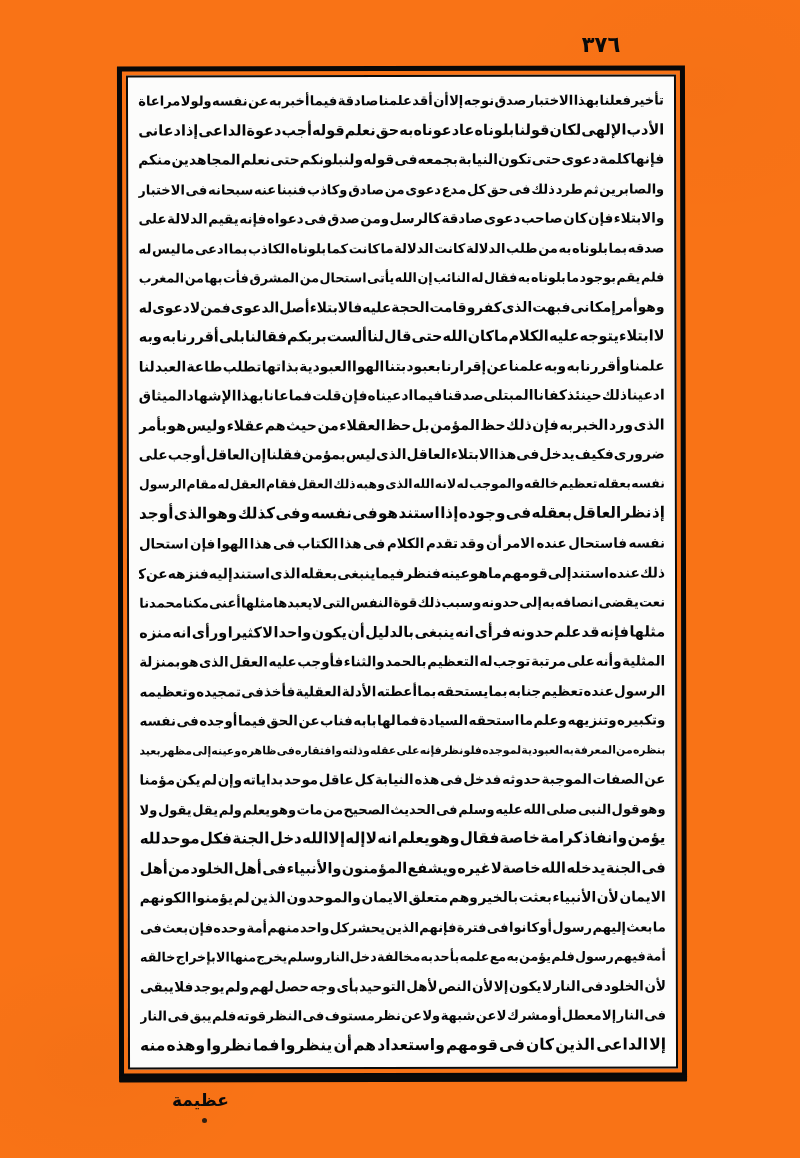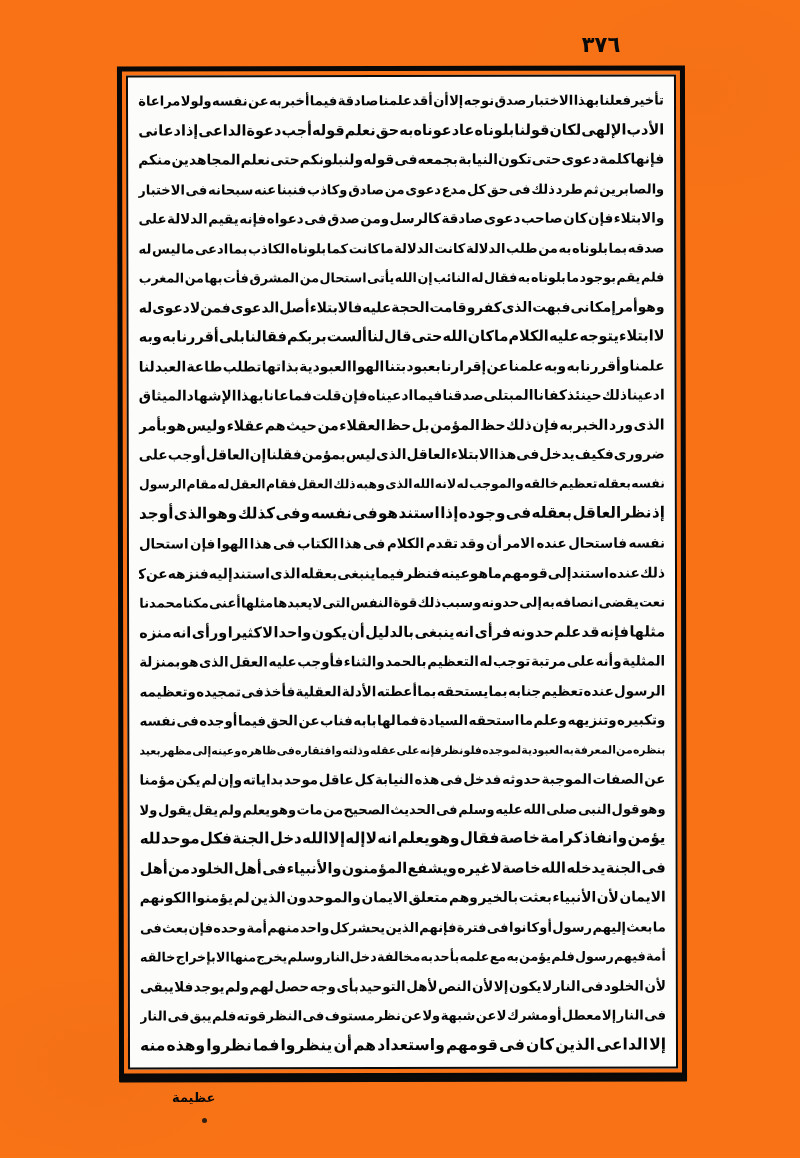--- a/index.html
+++ b/index.html
@@ -122,21 +122,21 @@
     justify-content: space-between;
     align-items: center;
   }
 
   
   #catchword {
     position: absolute;
     left: 172px;
     top: 1090px;
     font-family: "DejaVu Sans", sans-serif;
-    font-size: 13px;
+    font-size: 17px;
     font-weight: 700;
     color: #0a0a0a;
     direction: rtl;
   }
 
   
   #ink-speck {
     position: absolute;
     left: 202px;
     top: 1118px;

